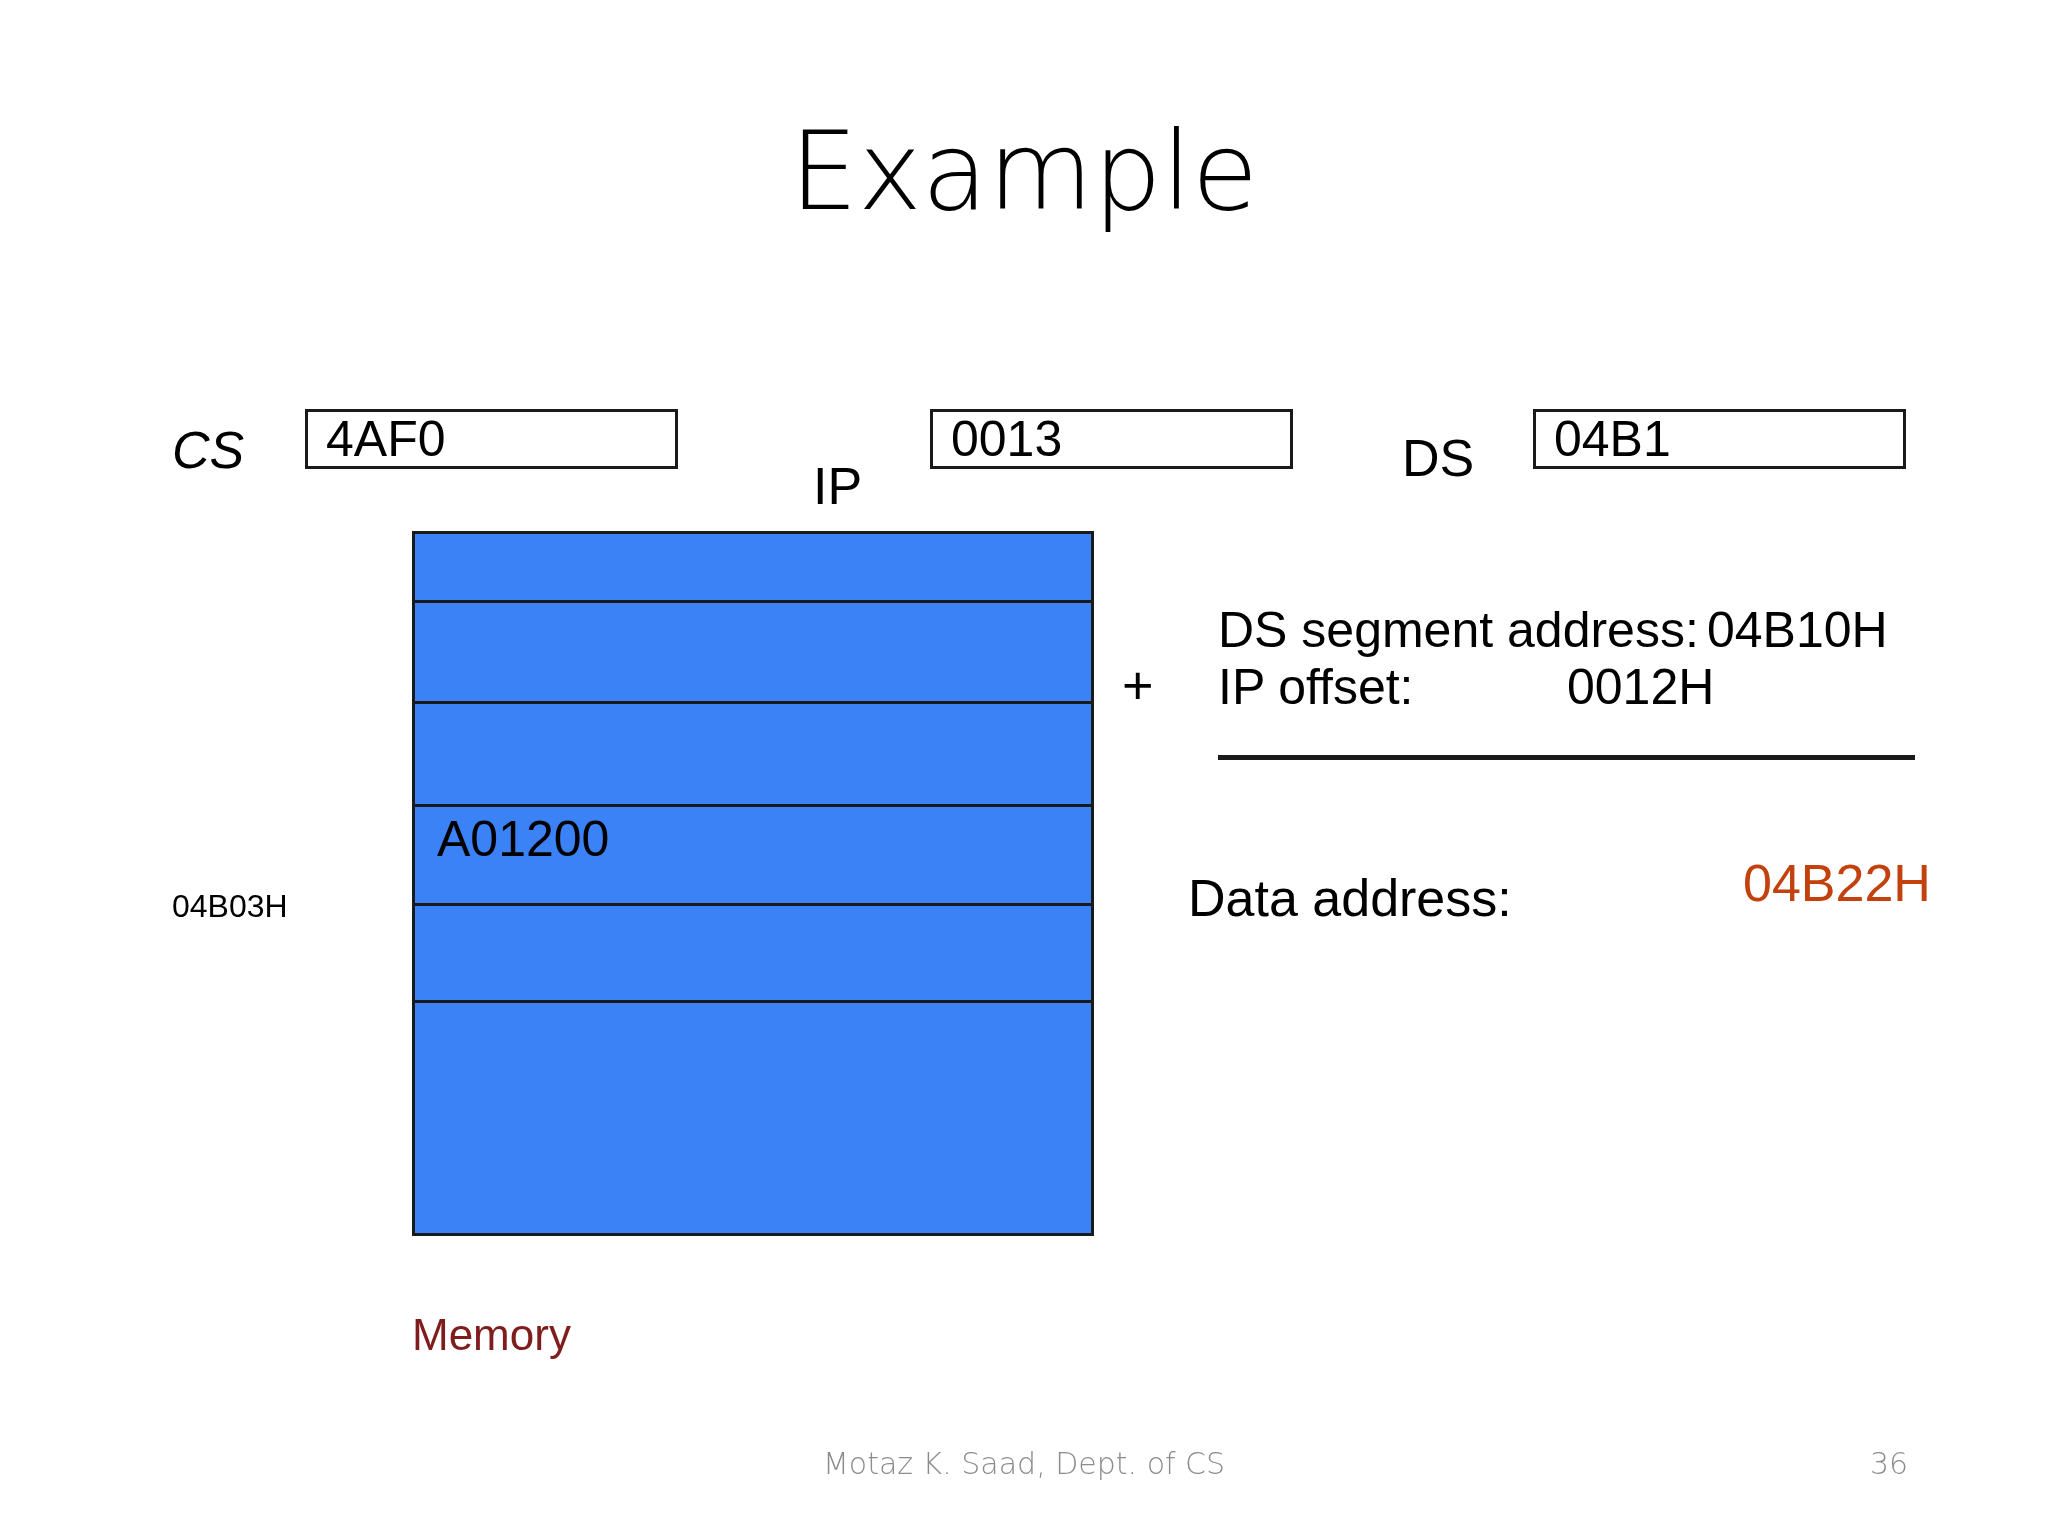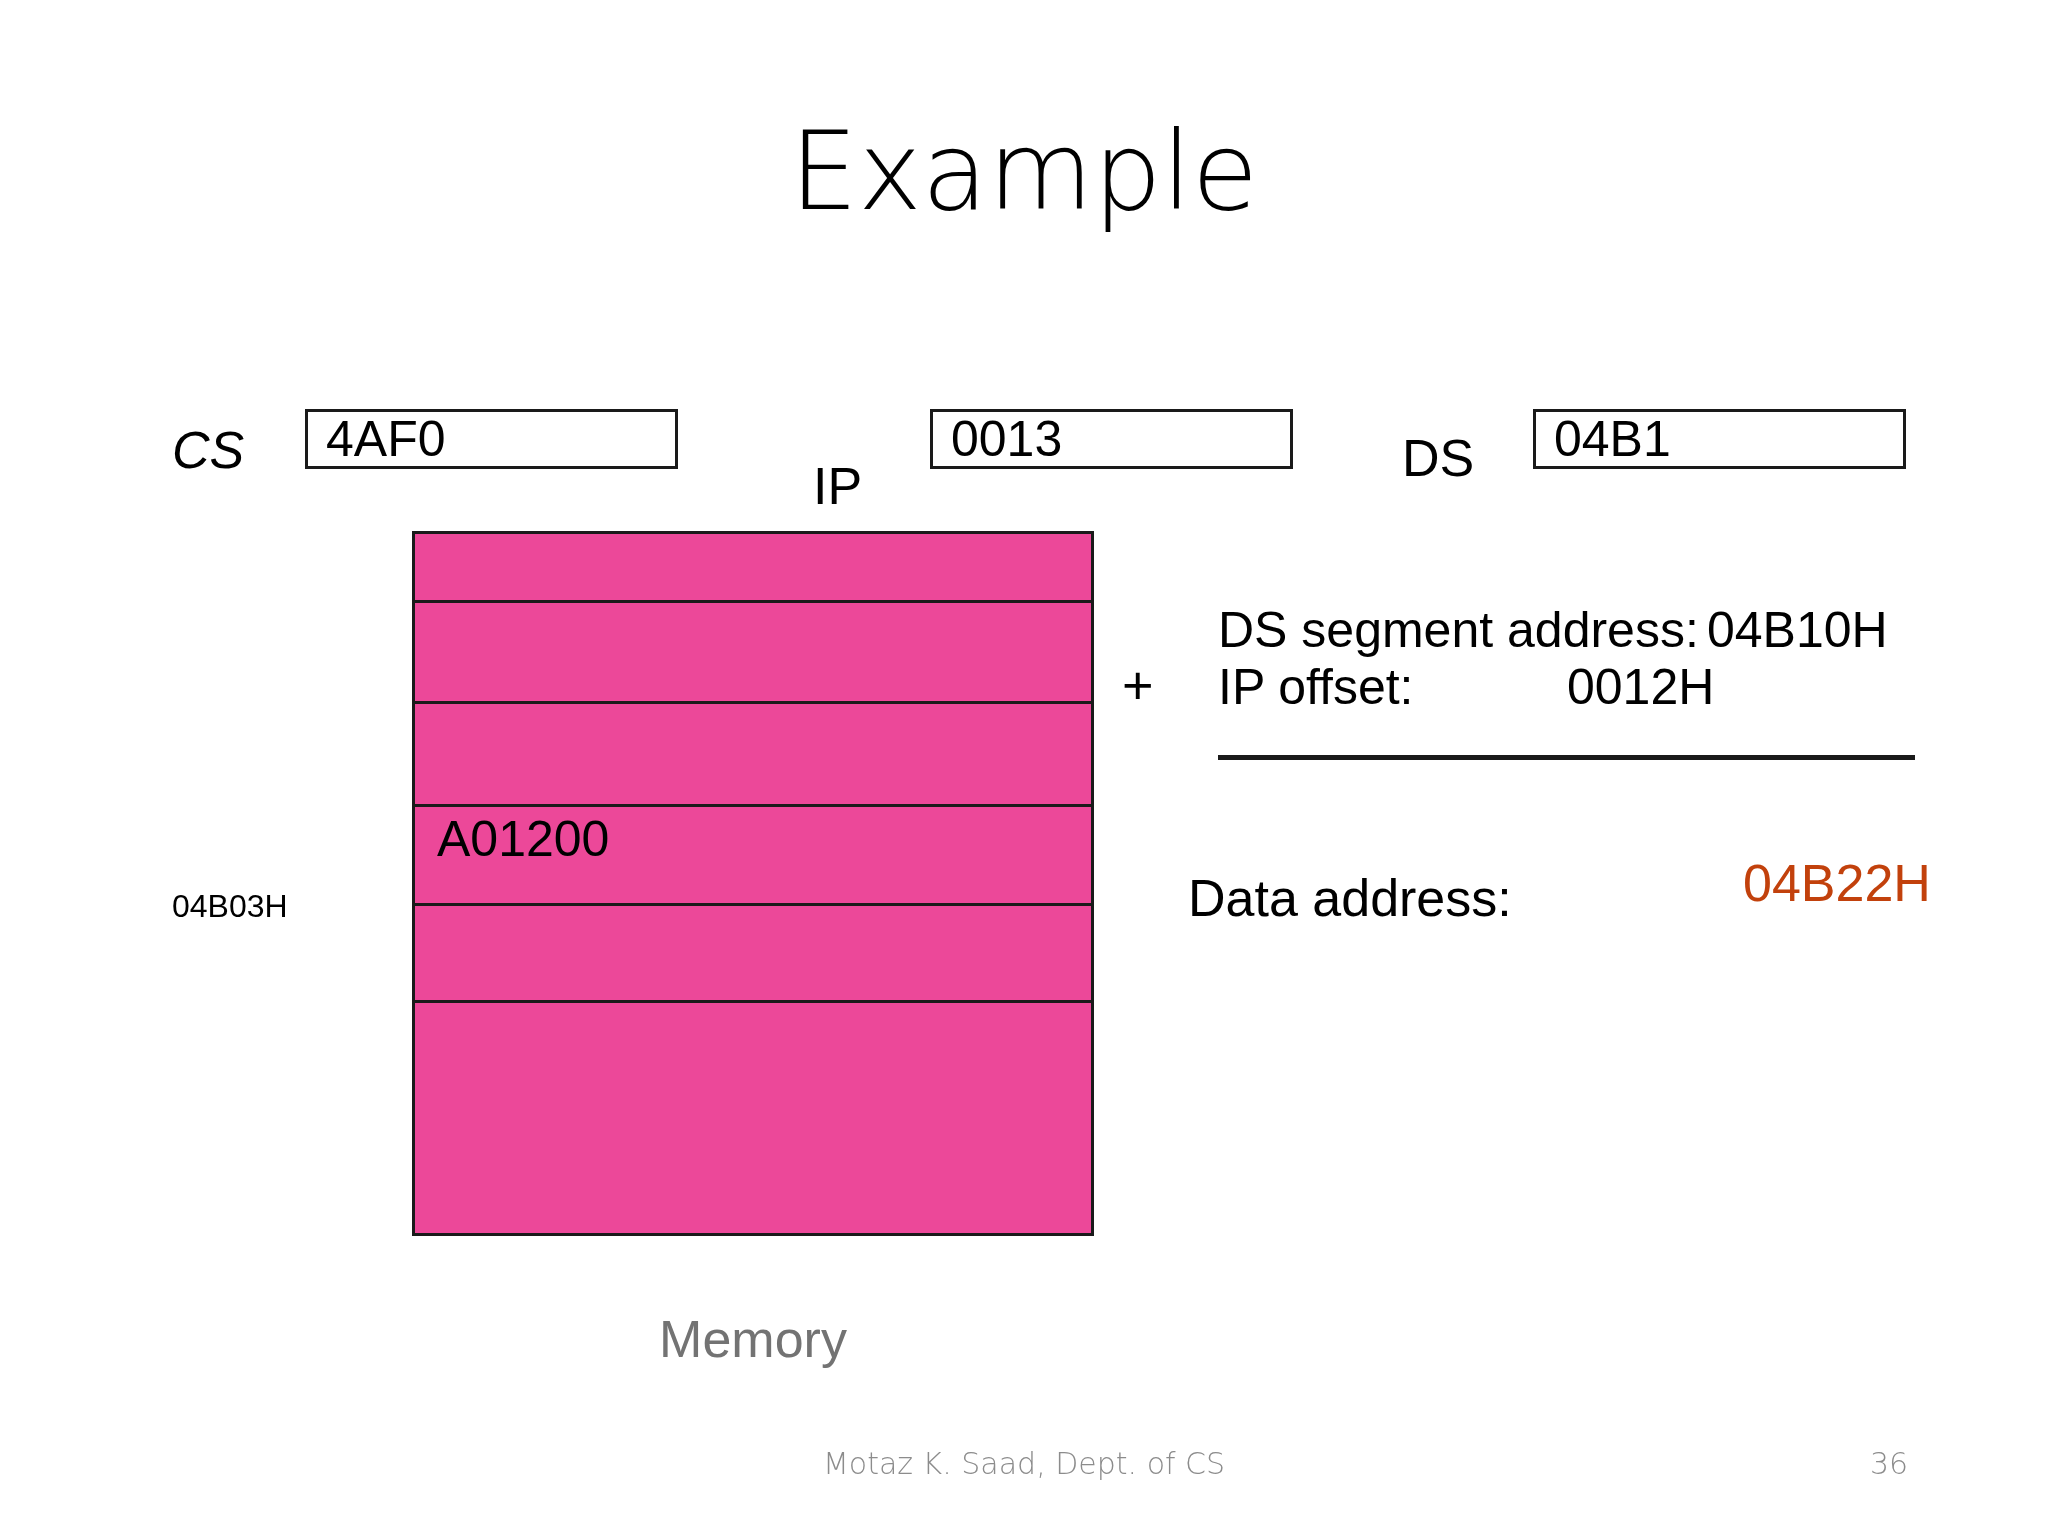--- a/index.html
+++ b/index.html
@@ -73,21 +73,21 @@
     width: 682px;
     height: 705px;
     border: 3px solid #1a1a1a;
     box-sizing: border-box;
     background: #ffffff;
   }
   #memory-table .mem-row {
     position: relative;
     box-sizing: border-box;
     border-bottom: 3px solid #1a1a1a;
-    background: #ec4899;
+    background: #3b82f6;
   }
   #memory-table .mem-row:last-child {
     border-bottom: none;
   }
   #memory-table .mem-value {
     position: absolute;
     left: 22px;
     top: 4px;
     font-size: 50px;
     line-height: 1.15;
@@ -102,25 +102,25 @@
     font-size: 32px;
     line-height: 1;
     white-space: nowrap;
     color: #000000;
   }
   .memory-caption {
     position: absolute;
     left: 412px;
     top: 1313px;
     width: 682px;
-    text-align: center;
-    font-size: 52px;
-    line-height: 1;
-    white-space: nowrap;
-    color: #737373;
+    text-align: left;
+    font-size: 44px;
+    line-height: 1;
+    white-space: nowrap;
+    color: #7f1d1d;
   }
 
   
   .calc-plus {
     position: absolute;
     left: 1122px;
     top: 658px;
     font-size: 54px;
     line-height: 1;
     color: #000000;

